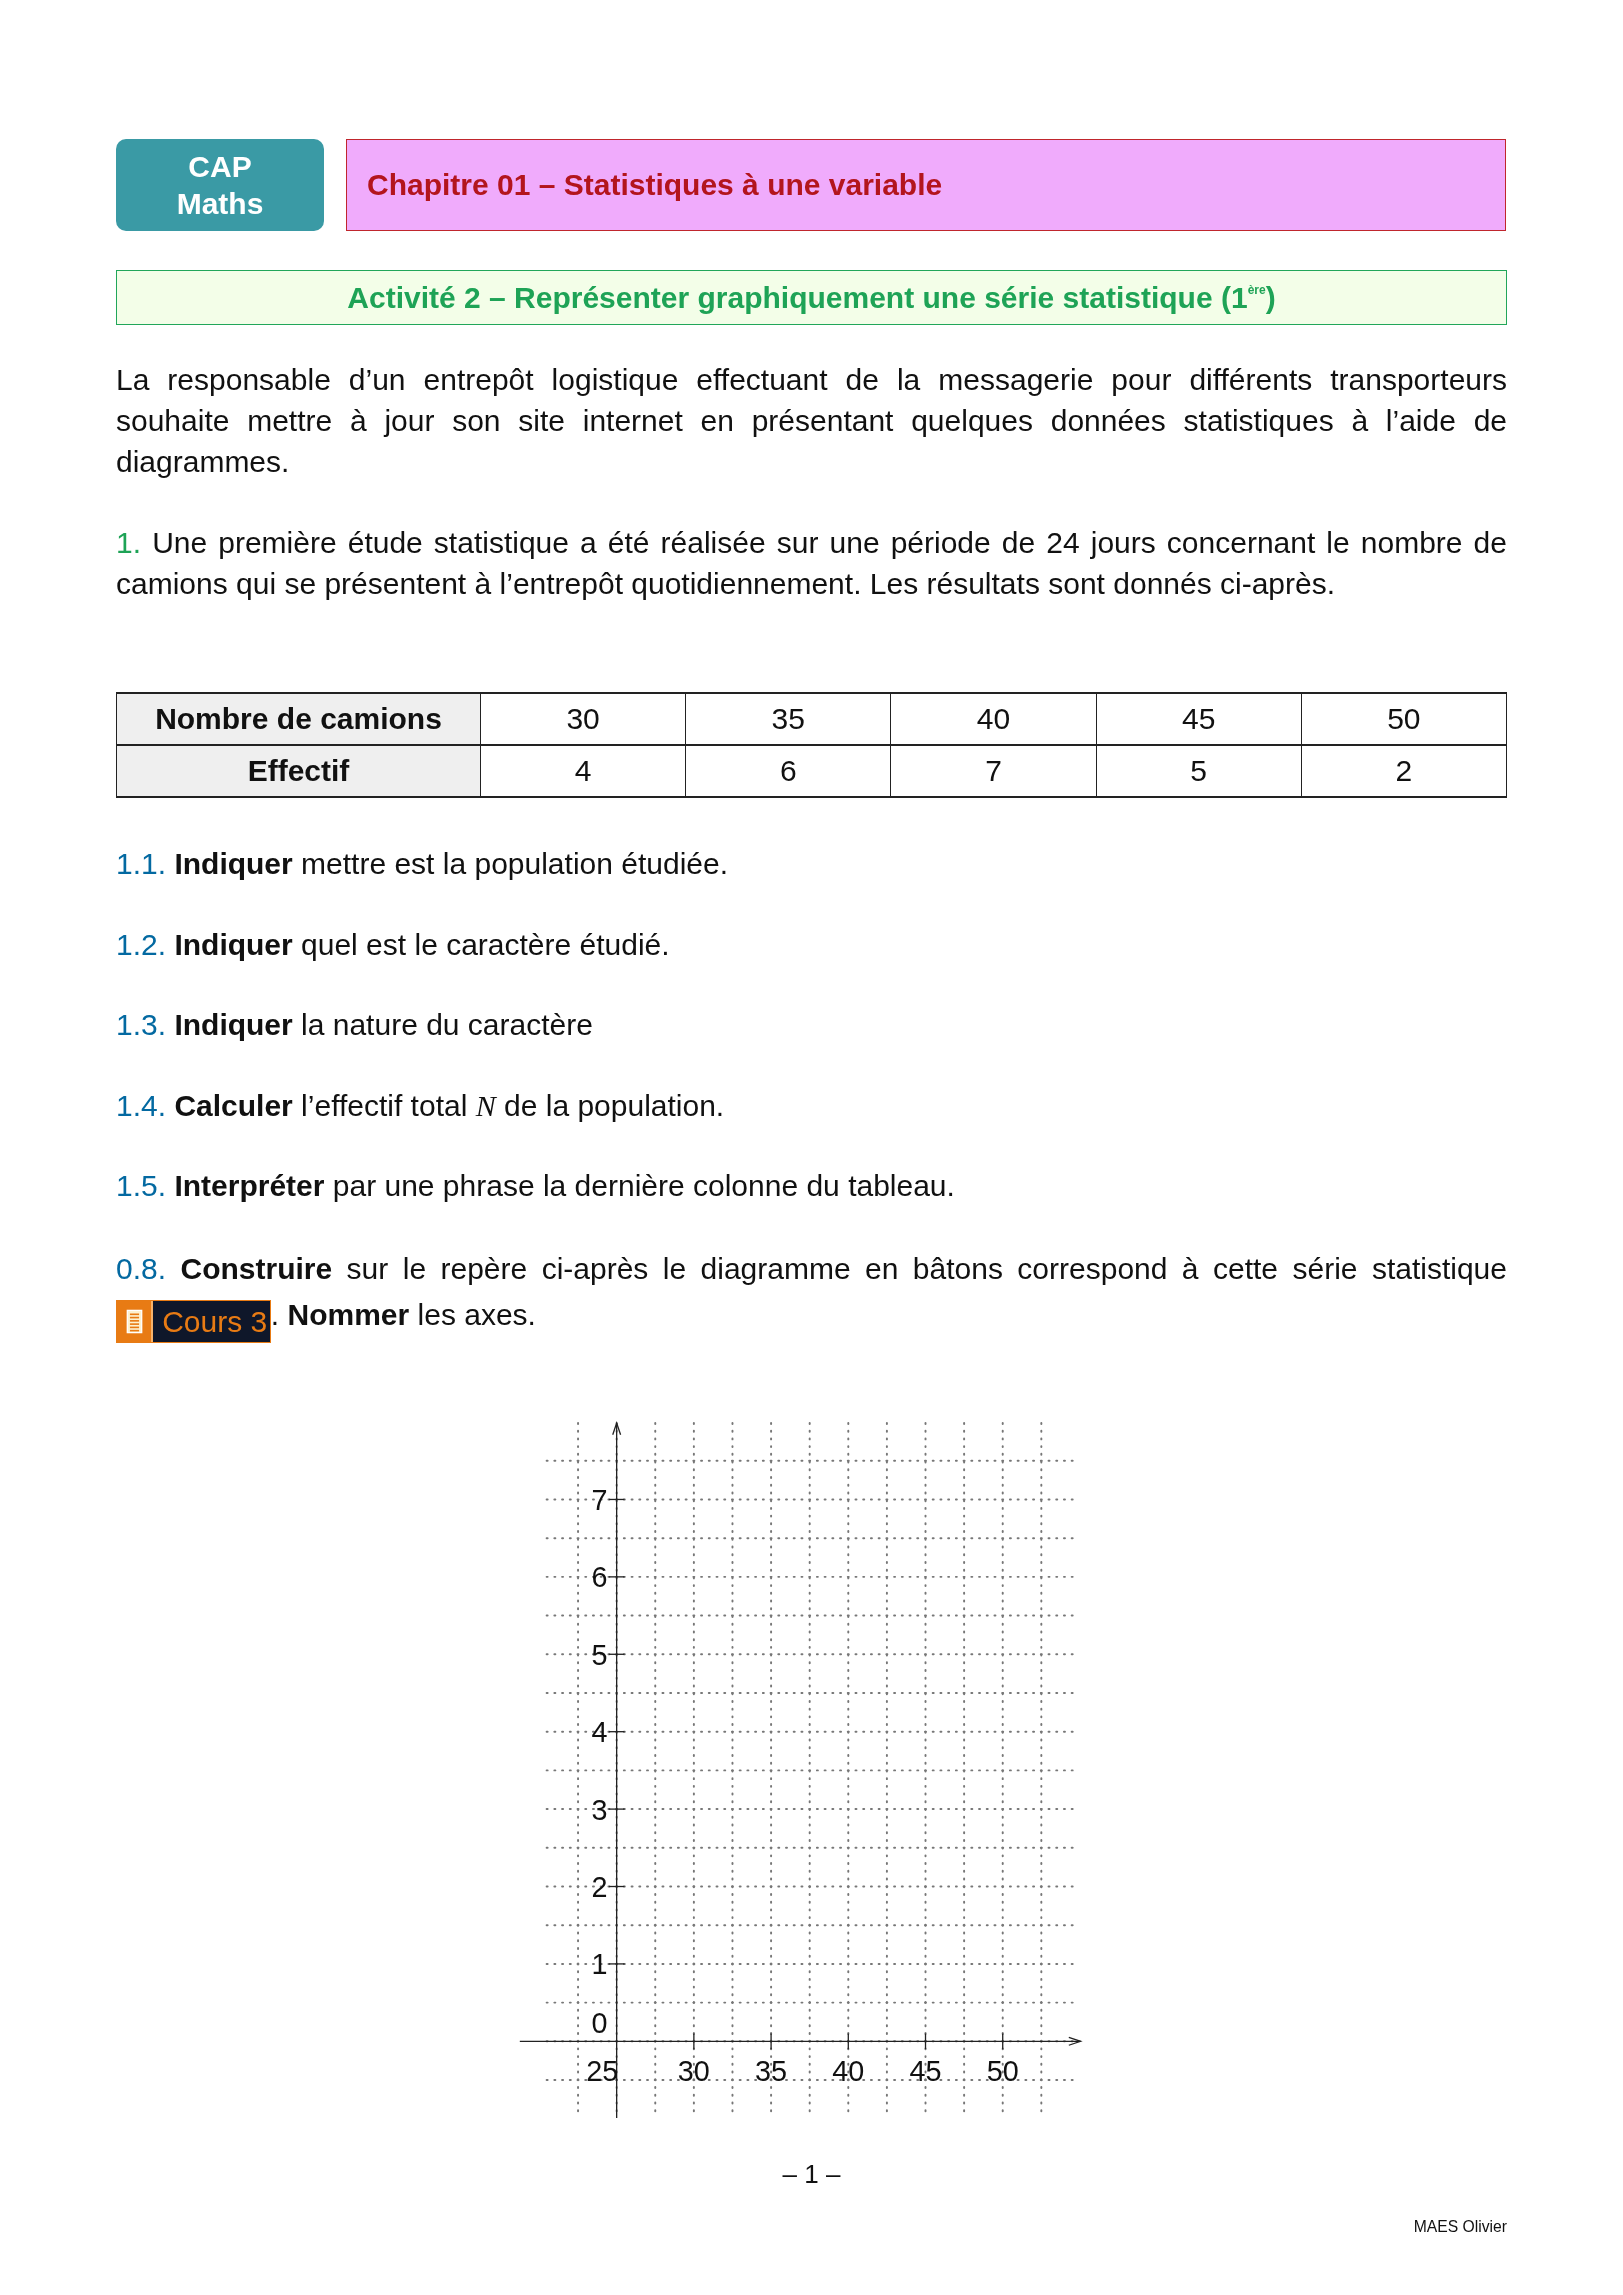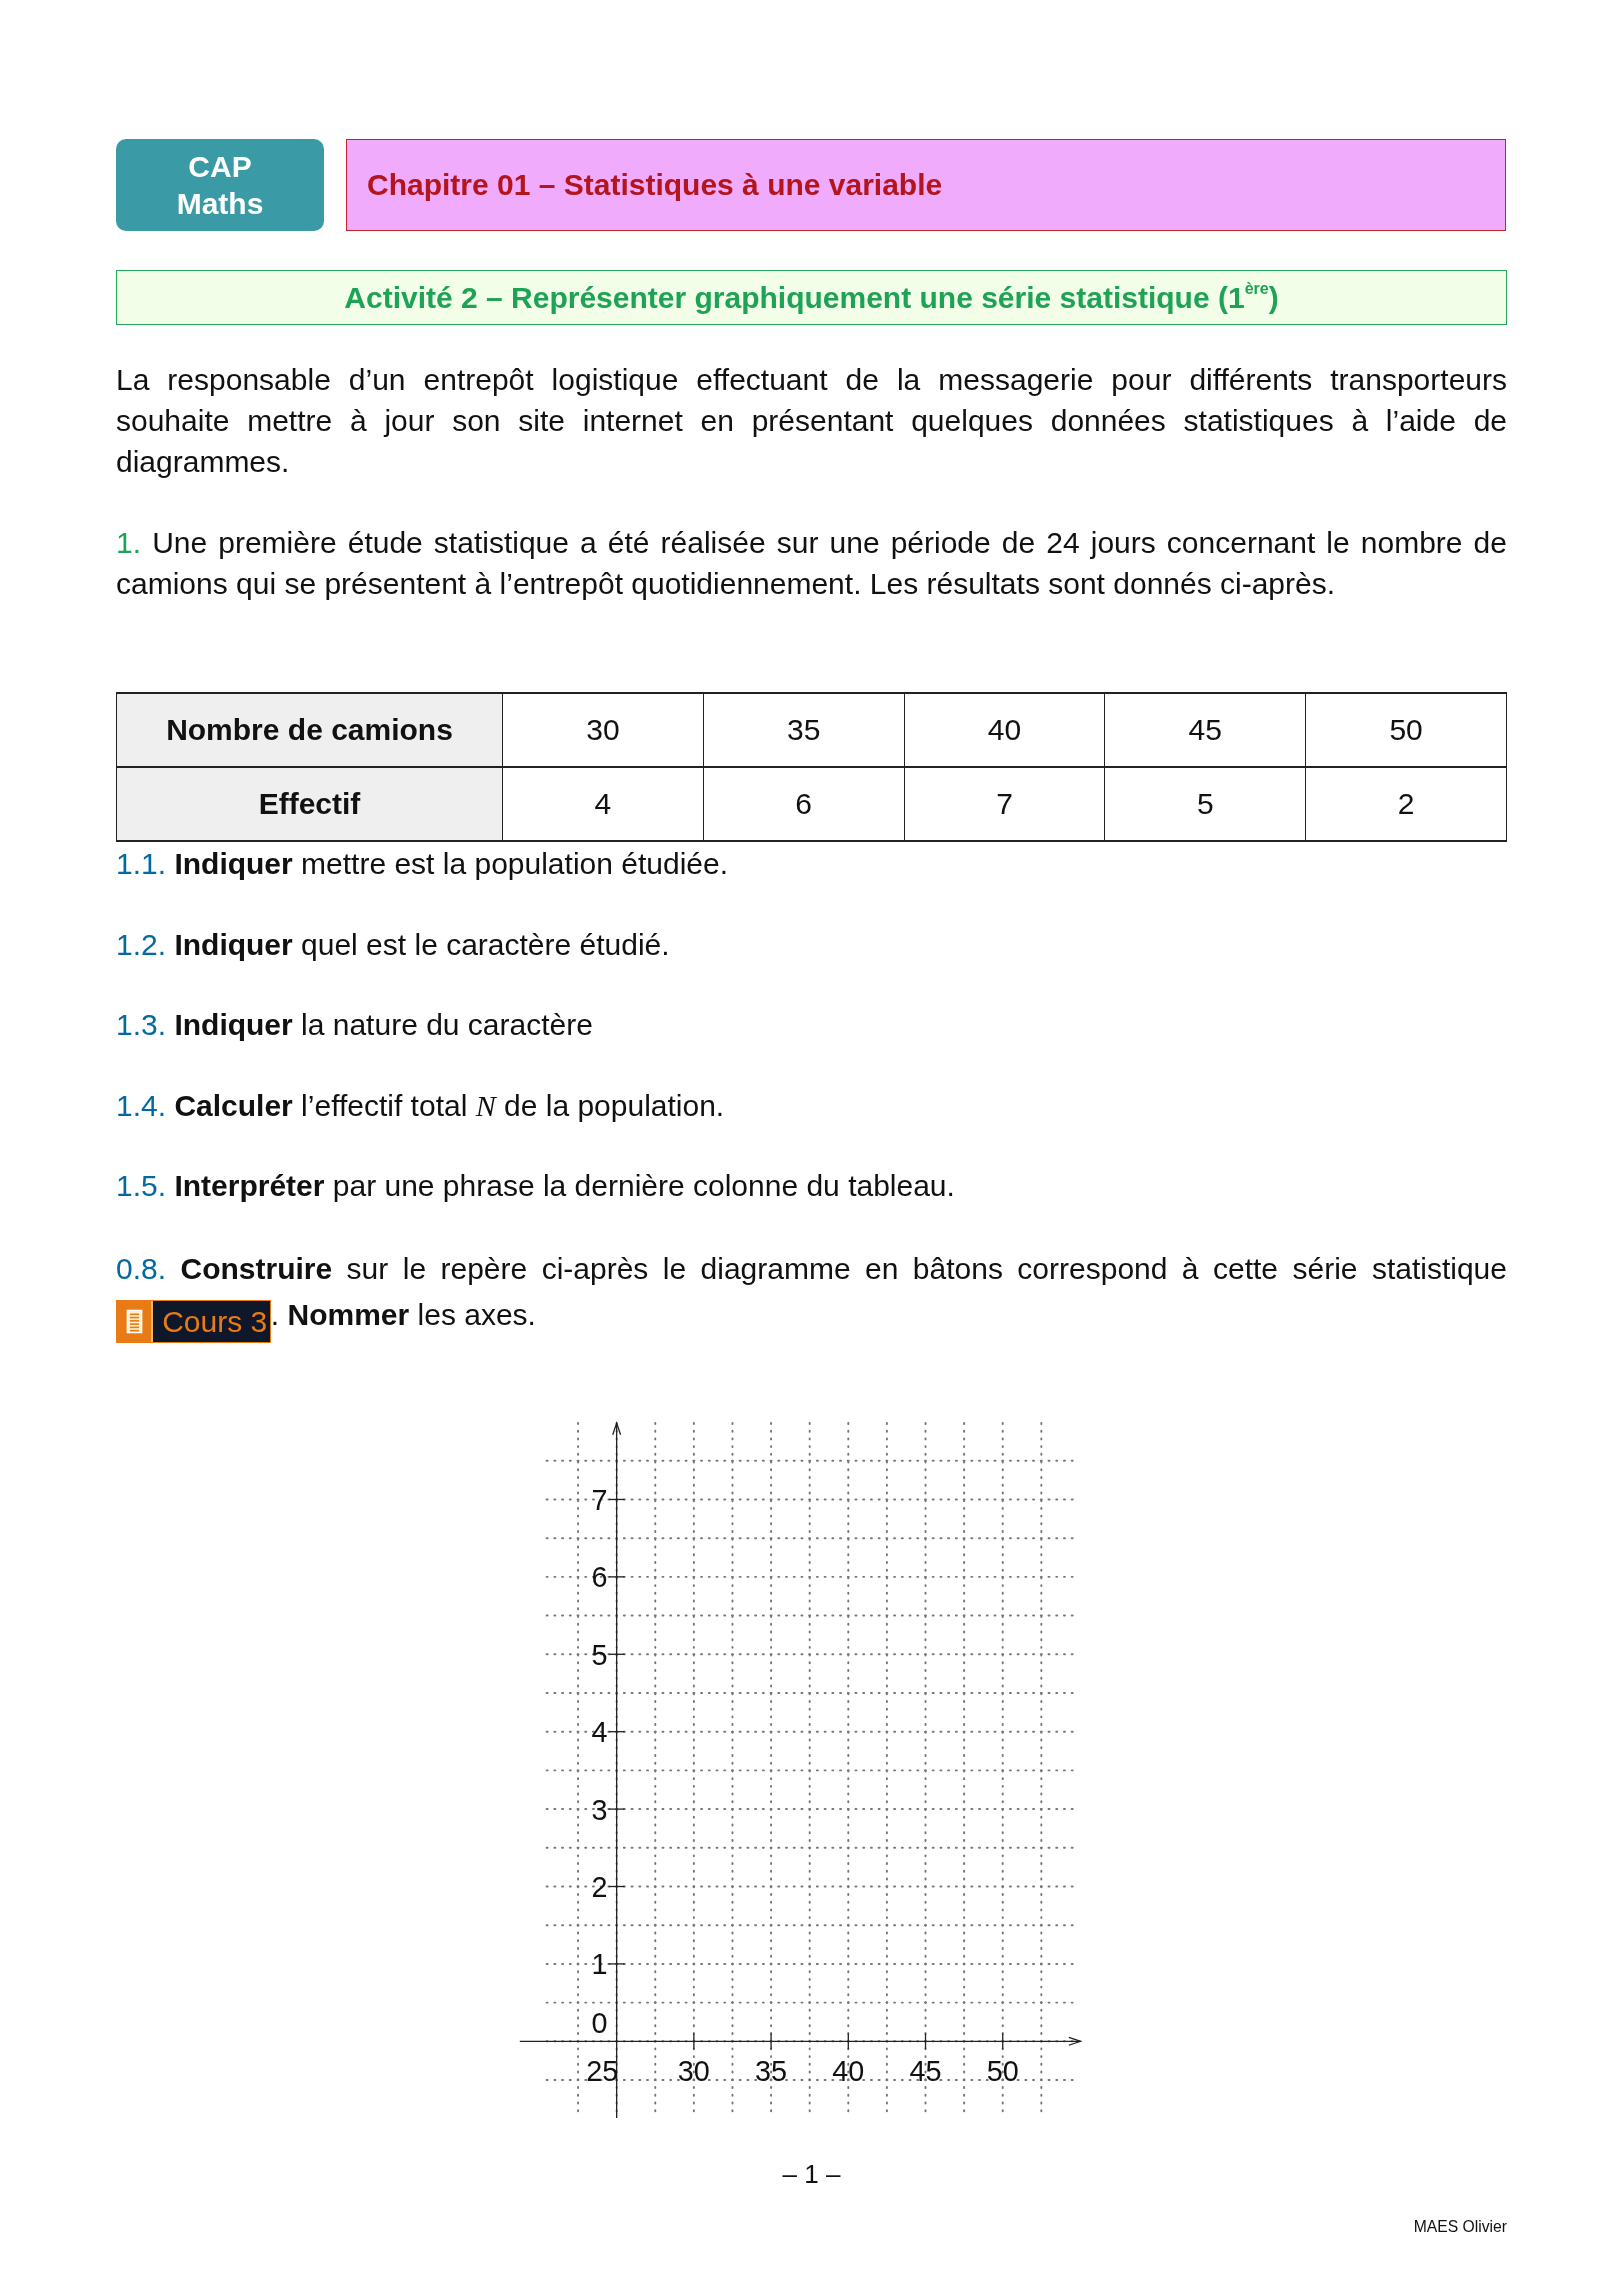--- a/index.html
+++ b/index.html
@@ -23,39 +23,39 @@
   }
   .chapter-title {
     color: #b3151d; font-weight: bold; font-size: 30px; margin-left: 20px;
   }
   .activity-box {
     left: 116px; top: 270px; width: 1389px; height: 53px;
     background: #f3fee8; border: 1.3px solid #21a65a;
     display: flex; align-items: center; justify-content: center;
   }
   .activity-title { color: #1ea356; font-weight: bold; font-size: 30px; }
-  .activity-title sup { font-size: 16px; vertical-align: 14.4px; line-height: 0; }
+  .activity-title sup { font-size: 12px; vertical-align: 14.4px; line-height: 0; }
 
   
   .para {
     left: 116px; width: 1391px; font-size: 30px; line-height: 41px;
     text-align: justify; text-align-last: left;
   }
   .num { color: #1ea356; }
   .num-b { color: #0369a1; font-weight: normal; }
   .verb { font-weight: bold; }
   .math { font-family: "Liberation Serif", serif; font-style: italic; }
 
   
   .data-table {
     left: 116px; top: 692px; width: 1391px; border-collapse: collapse;
     font-size: 30px; table-layout: fixed;
   }
   .data-table td {
-    border: 1.3px solid #222222; height: 50px; text-align: center; padding: 11px;
+    border: 1.3px solid #222222; height: 50px; text-align: center; padding: 0;
   }
   .data-table td.head {
     background: #efefef; font-weight: bold; width: 363px;
   }
   .data-table tr:first-child td { border-top-width: 2px; }
   .data-table tr:last-child td { border-bottom-width: 2px; border-top-width: 2px; }
 
   
   .cours-chip {
     display: inline-flex; align-items: stretch; height: 43px;

